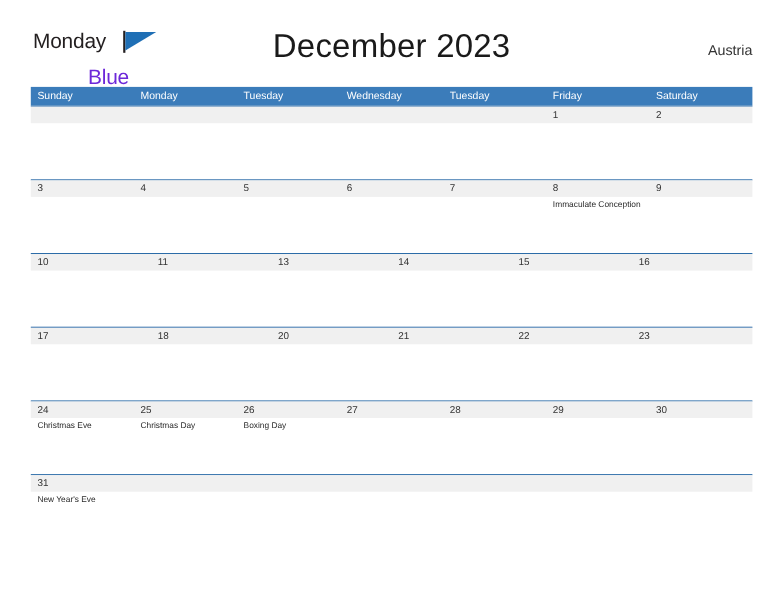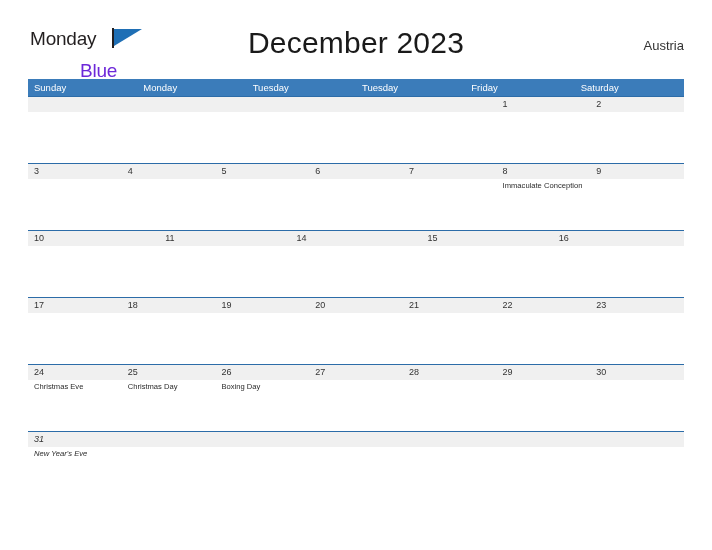--- a/index.html
+++ b/index.html
@@ -125,21 +125,20 @@
   .week-row {
     position: relative;
     display: flex;
     width: 100%;
     height: 67px;
     border-top: 1.5px solid #2c6ca8;
     box-sizing: border-box;
   }
   .week-row.last {
     height: 42px;
-    font-style: italic;
   }
   .week-row .numband {
     position: absolute;
     left: 0;
     top: 0;
     width: 100%;
     height: 15px;
     background: #f0f0f0;
     z-index: 0;
   }
@@ -190,20 +189,21 @@
     <div class="cal-locale">Austria</div>
 
   </div>
 
   <div class="cal-grid">
 
     <div class="dow-row">
       <div class="dow-cell">Sunday</div>
       <div class="dow-cell">Monday</div>
       <div class="dow-cell">Tuesday</div>
+      <div class="dow-cell">Wednesday</div>
       <div class="dow-cell">Tuesday</div>
       <div class="dow-cell">Friday</div>
       <div class="dow-cell">Saturday</div>
     </div>
 
     <div class="week-row">
       <div class="numband"></div>
       <div class="day-cell">
           <span class="day-num"></span>
           <span class="day-event"></span>
@@ -270,20 +270,24 @@
       <div class="numband"></div>
       <div class="day-cell">
           <span class="day-num">10</span>
           <span class="day-event"></span>
         </div>
       <div class="day-cell">
           <span class="day-num">11</span>
           <span class="day-event"></span>
         </div>
       <div class="day-cell">
+          <span class="day-num">13</span>
+          <span class="day-event"></span>
+        </div>
+      <div class="day-cell">
           <span class="day-num">14</span>
           <span class="day-event"></span>
         </div>
       <div class="day-cell">
           <span class="day-num">15</span>
           <span class="day-event"></span>
         </div>
       <div class="day-cell">
           <span class="day-num">16</span>
           <span class="day-event"></span>
@@ -291,24 +295,20 @@
     </div>
 
     <div class="week-row">
       <div class="numband"></div>
       <div class="day-cell">
           <span class="day-num">17</span>
           <span class="day-event"></span>
         </div>
       <div class="day-cell">
           <span class="day-num">18</span>
-          <span class="day-event"></span>
-        </div>
-      <div class="day-cell">
-          <span class="day-num">19</span>
           <span class="day-event"></span>
         </div>
       <div class="day-cell">
           <span class="day-num">20</span>
           <span class="day-event"></span>
         </div>
       <div class="day-cell">
           <span class="day-num">21</span>
           <span class="day-event"></span>
         </div>

